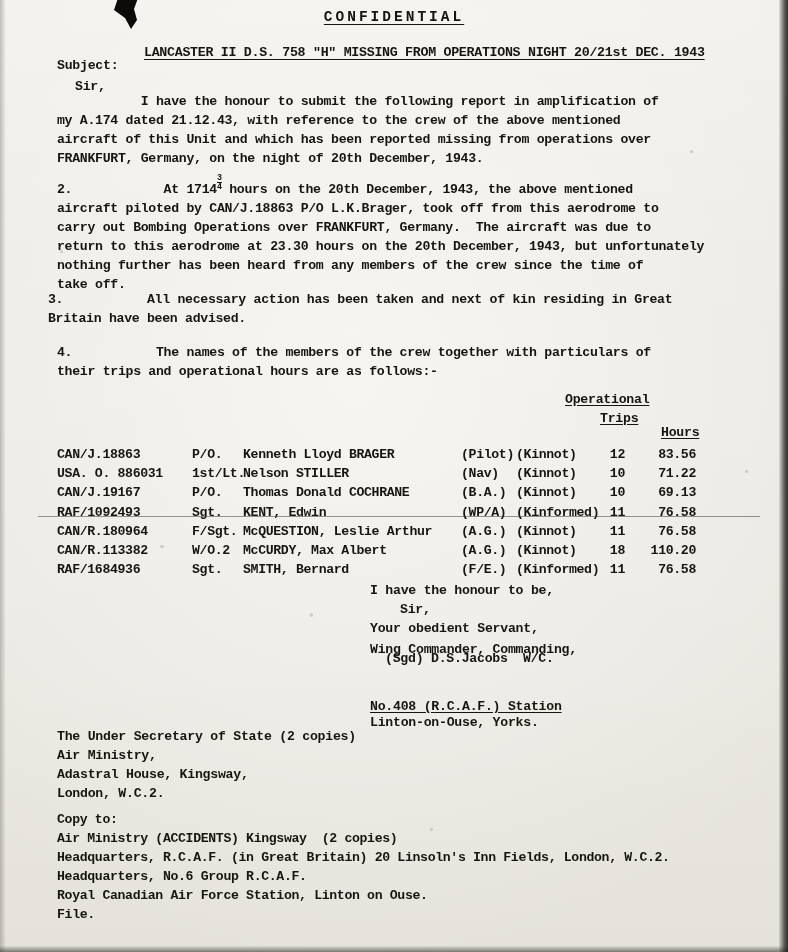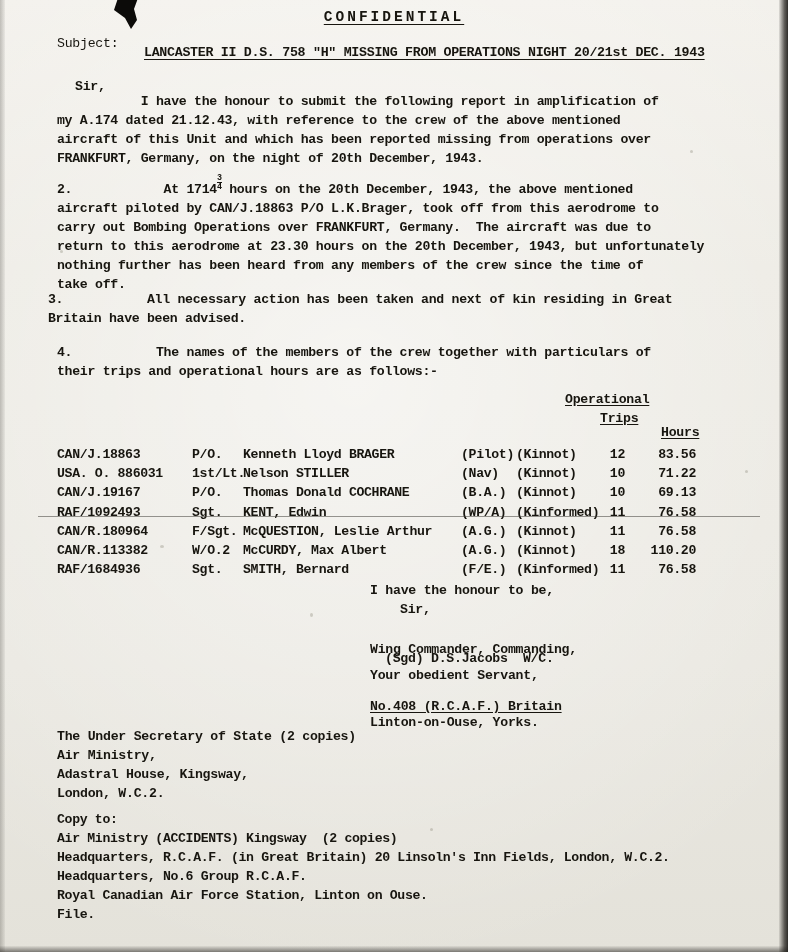--- a/index.html
+++ b/index.html
@@ -74,21 +74,21 @@
     left: 0; right: 0;
     top: 8px;
     text-align: center;
     white-space: pre;
     font-size: 14.5px;
     letter-spacing: 3.0px;
     font-weight: 700;
     text-decoration: underline;
     text-underline-offset: 3px;
   }
-  .subject-label { left: 57px; top: 34px; font-weight: 400; }
+  .subject-label { left: 57px; top: 56px; font-weight: 700; }
   .subject-value {
     left: 144px; top: 43px;
     font-weight: 700;
     letter-spacing: -0.3px;
     text-decoration: underline;
     text-underline-offset: 3px;
     font-size: 13.3px;
   }
   .salutation { left: 75px; top: 77px; font-weight: 700; }
 
@@ -141,21 +141,21 @@
     top: 516px;
     width: 722px;
     height: 1px;
     background: rgba(70,68,62,0.55);
     pointer-events: none;
   }
 
   .closing { position: absolute; font-weight: 700; white-space: pre; }
   .cl1 { left: 370px; top: 581px; }
   .cl2 { left: 400px; top: 600px; }
-  .cl3 { left: 370px; top: 619px; margin-top: 47px; }
+  .cl3 { left: 370px; top: 619px; }
   .sgd { left: 385px; top: 649px; }
   .wc1 { left: 370px; top: 640px; }
   .wc2 {
     left: 370px; top: 697px;
     text-decoration: underline;
     text-underline-offset: 2px;
   }
   .wc3 { left: 370px; top: 713px; }
 
   .addr { position: absolute; left: 57px; top: 727px; font-weight: 700; white-space: pre; line-height: 19.1px; }
@@ -231,21 +231,21 @@
         <div class="crew-row"><span class="c-service">RAF/1684936</span><span class="c-rank">Sgt.</span><span class="c-name">SMITH, Bernard</span><span class="c-position">(F/E.)</span><span class="c-nok">(Kinformed)</span><span class="c-trips">11</span><span class="c-hours">76.58</span></div>
       </div>
 
     <div class="strike-line"></div>
 
     <div class="abs closing cl1">I have the honour to be,</div>
     <div class="abs closing cl2">Sir,</div>
     <div class="abs closing cl3">Your obedient Servant,</div>
     <div class="abs closing sgd">(Sgd) D.S.Jacobs  W/C.</div>
     <div class="abs closing wc1">Wing Commander, Commanding,</div>
-    <div class="abs closing wc2">No.408 (R.C.A.F.) Britain</div>
+    <div class="abs closing wc2">No.408 (R.C.A.F.) Station</div>
     <div class="abs closing wc3">Linton-on-Ouse, Yorks.</div>
 
     <div class="addr">The Under Secretary of State (2 copies)
 Air Ministry,
 Adastral House, Kingsway,
 London, W.C.2.</div>
 
     <div class="copies">Copy to:
 Air Ministry (ACCIDENTS) Kingsway  (2 copies)
 Headquarters, R.C.A.F. (in Great Britain) 20 Linsoln's Inn Fields, London, W.C.2.

